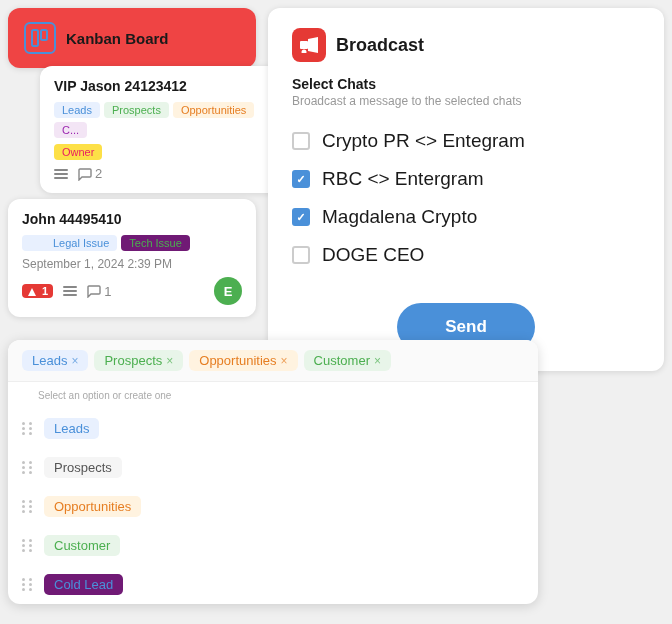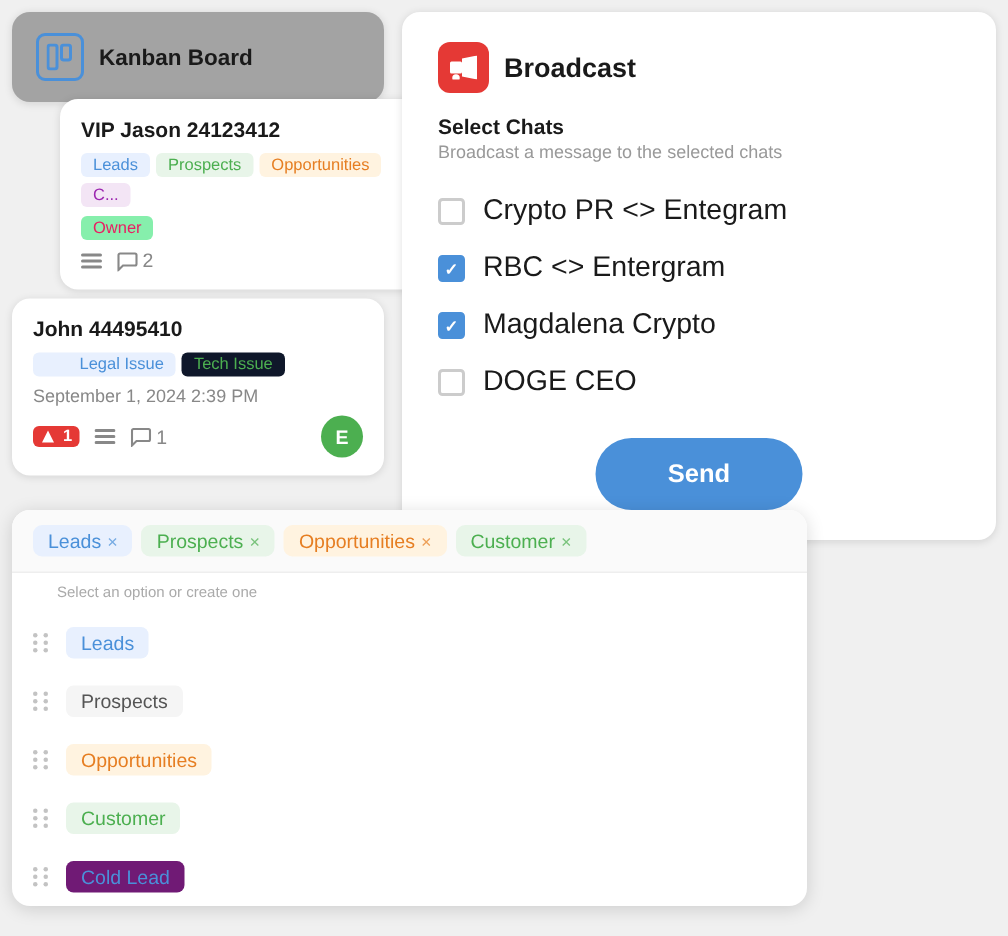--- a/index.html
+++ b/index.html
@@ -11,21 +11,21 @@
       position: relative;
       overflow: hidden;
     }
 
     
     .kanban-card {
       position: absolute;
       top: 8px;
       left: 8px;
       width: 248px;
-      background: #a3a3a3;
+      background: #ef4444;
       border-radius: 12px;
       padding: 14px 16px;
       box-shadow: 0 1px 6px rgba(0,0,0,0.12);
       display: flex;
       align-items: center;
       gap: 10px;
     }
     .kanban-icon {
       width: 32px;
       height: 32px;
@@ -68,23 +68,23 @@
     .tag {
       font-size: 11px;
       padding: 2px 8px;
       border-radius: 4px;
       font-weight: 500;
     }
     .tag-leads { background: #e8f0fe; color: #4A90D9; }
     .tag-prospects { background: #e8f5e9; color: #4caf50; }
     .tag-opportunities { background: #fff3e0; color: #e67e22; }
     .tag-customer { background: #f3e5f5; color: #9c27b0; }
-    .tag-owner { background: #86efac; color: #e91e63; }
+    .tag-owner { background: #fde047; color: #e91e63; }
     .tag-legal { background: #e8f0fe; color: #4A90D9; padding-left: 31px; }
-    .tag-tech { background: #0f172a; color: #4caf50; text-align: right; }
+    .tag-tech { background: #701a75; color: #4caf50; text-align: right; }
     .card-footer {
       display: flex;
       align-items: center;
       gap: 10px;
       margin-top: 6px;
     }
     .footer-icon {
       display: flex;
       align-items: center;
       gap: 3px;
@@ -203,21 +203,21 @@
     .send-btn {
       background: #4A90D9;
       color: white;
       border: none;
       border-radius: 28px;
       padding: 14px 48px;
       font-size: 17px;
       font-weight: 600;
       cursor: pointer;
       display: block;
-      margin: 18px auto 0 auto;
+      margin: 29px auto 0 auto;
     }
 
     
     .tag-panel {
       position: absolute;
       top: 340px;
       left: 8px;
       width: 530px;
       background: white;
       border-radius: 12px;

